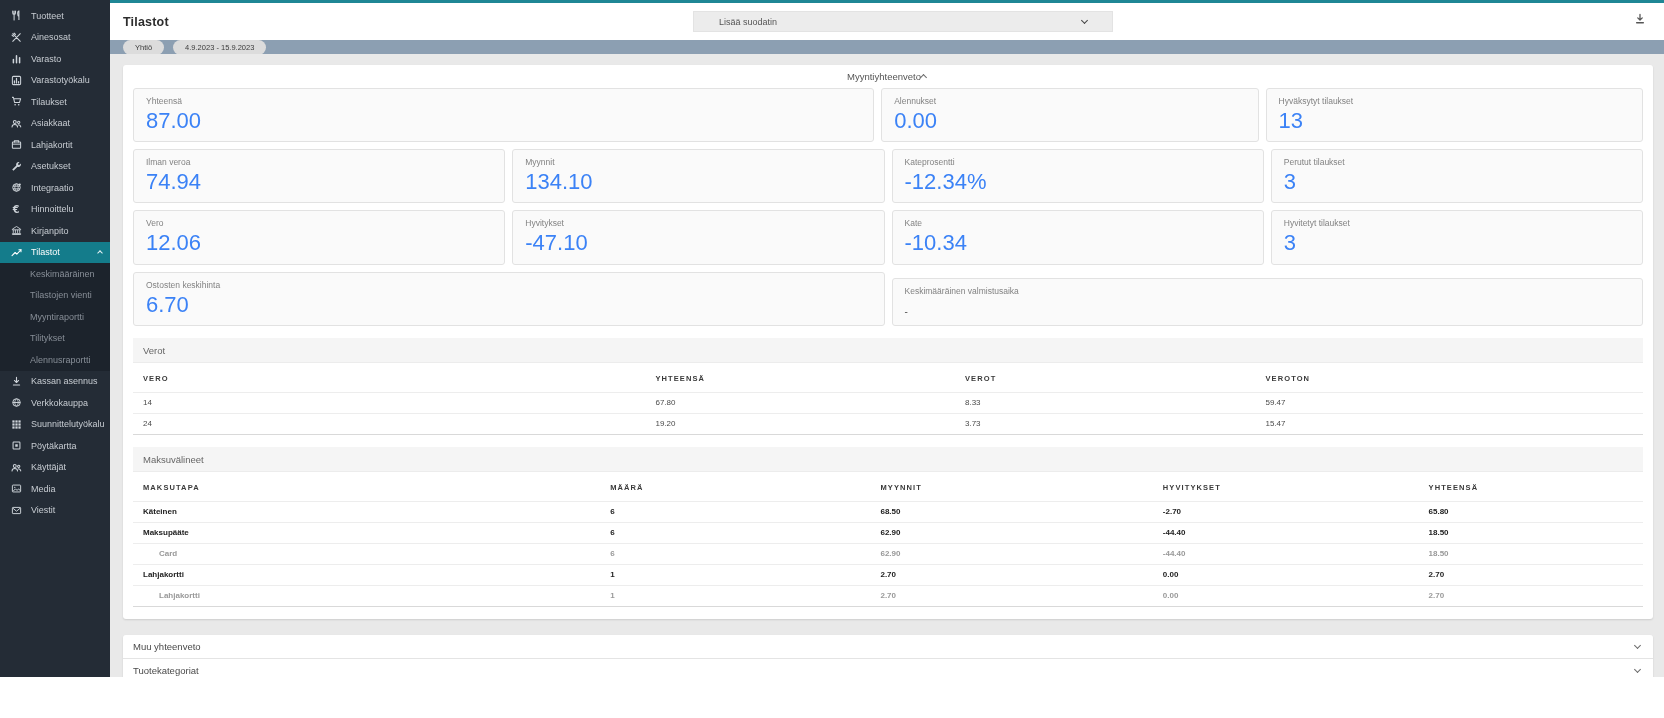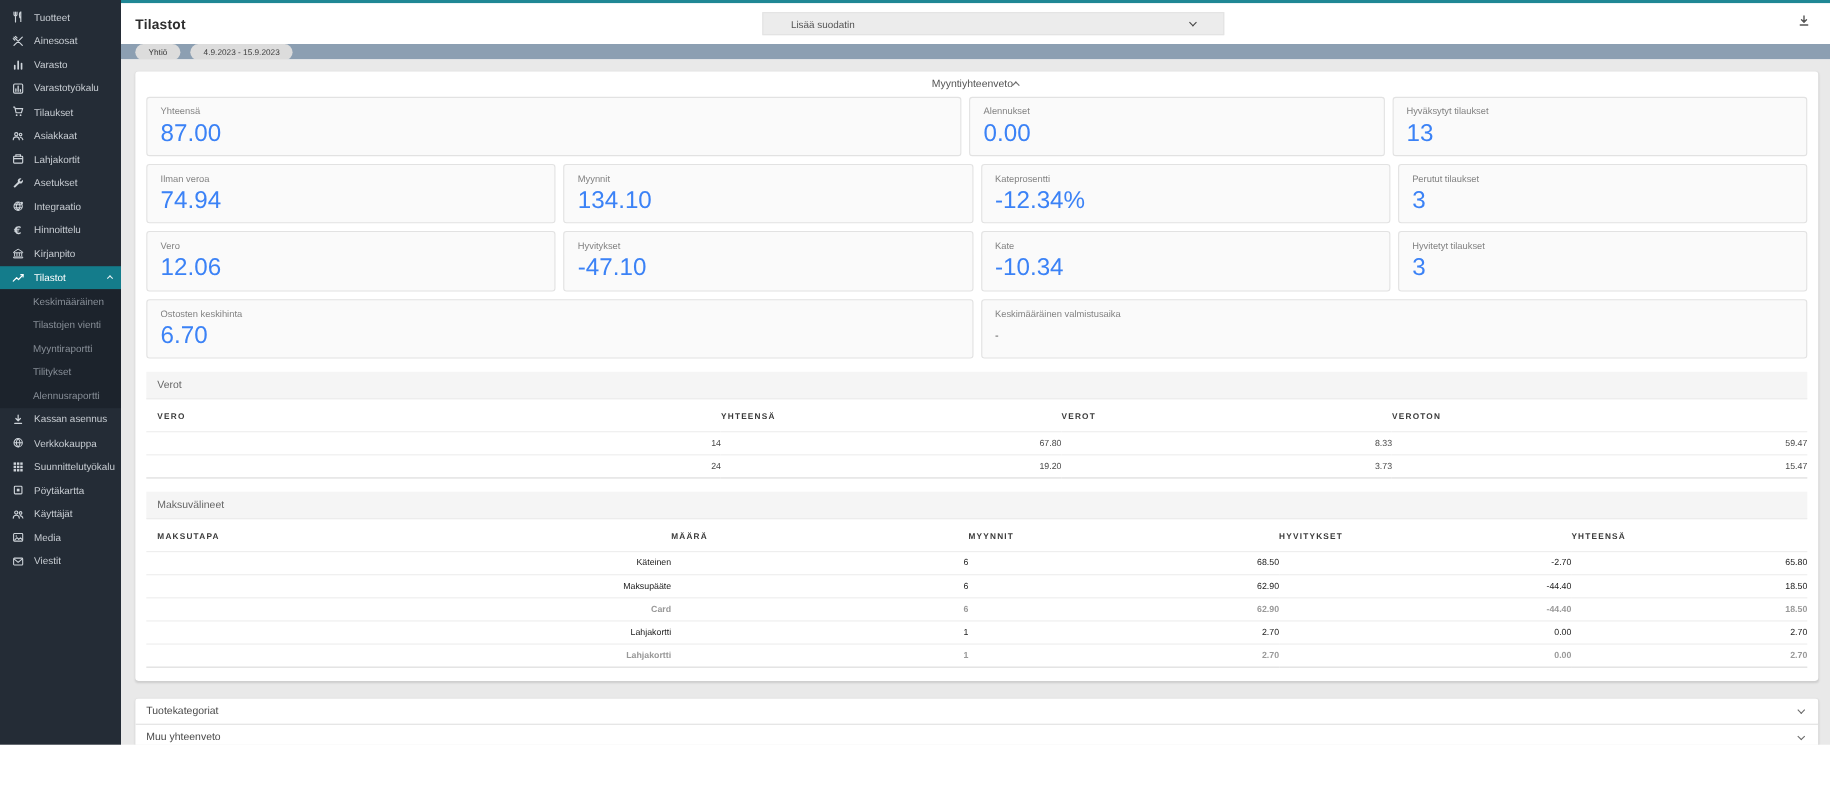--- a/index.html
+++ b/index.html
@@ -48,25 +48,25 @@
   .krow-c .card { flex:1; }
   .card { background:#fafafa; border:1px solid #e2e2e2; border-radius:3px; padding:7px 12px 8px; min-height:48px; }
   .k-label { font-size:8.5px; color:#828282; }
   .k-value { font-size:22px; color:#3b82f6; margin-top:3px; line-height:1.1; }
   .k-value.dash { font-size:10px; margin-top:10px; color:#555; }
 
   .subsec { margin-top:12px; }
   .subsec-title { background:#f5f5f5; border-bottom:1px solid #ececec; padding:7px 10px 6px; font-size:9.5px; color:#666; }
   table.tbl { width:100%; border-collapse:collapse; table-layout:fixed; border-bottom:1px solid #d9d9d9; }
   .tbl th { text-align:left; font-size:7.5px; font-weight:700; color:#3a3a3a; letter-spacing:1.1px; padding:11px 0 9px; }
-  .tbl td { font-size:8px; color:#4a4a4a; padding:5px 0 6px; border-top:1px solid #ededed;text-align:right; }
+  .tbl td { font-size:8px; color:#4a4a4a; padding:5px 0 6px; border-top:1px solid #ededed; }
   .tbl th:first-child, .tbl td:first-child { padding-left:10px; }
   .taxes col.c1 { width:34.6%; } .taxes col.c2 { width:20.5%; } .taxes col.c3 { width:19.9%; } .taxes col.c4 { width:25%; }
   .pay col.c1 { width:31.6%; } .pay col.c2 { width:17.9%; } .pay col.c3 { width:18.7%; } .pay col.c4 { width:17.6%; } .pay col.c5 { width:14.2%; }
-  .row-bold td { font-weight:400; color:#222; }
+  .row-bold td { font-weight:700; color:#222; }
   .row-sub td { color:#999;font-weight:bold; }
   .row-sub td:first-child { padding-left:26px; }
 
   
   .accordion { margin-top:16px; border-radius:3px; box-shadow:0 1px 2px rgba(0,0,0,.12); overflow:hidden; }
   .acc-bar { background:#fff; height:23.5px; display:flex; align-items:center; justify-content:space-between; padding:0 13px 0 10px; font-size:9.5px; color:#4a4a4a; border-top:1px solid #e4e4e4; cursor:pointer; }
   .acc-bar:first-child { border-top:none; }
 </style>
 </head>
 <body>
@@ -348,21 +348,21 @@
             </div>
             <div class="card">
               <div class="k-label">Kate</div>
               <div class="k-value">-10.34</div>
             </div>
             <div class="card">
               <div class="k-label">Hyvitetyt tilaukset</div>
               <div class="k-value">3</div>
             </div>
           </div>
-          <div class="krow krow-c" style="margin-bottom:0;">
+          <div class="krow krow-c" style="margin-bottom:0;align-items:flex-end;">
             <div class="card">
               <div class="k-label">Ostosten keskihinta</div>
               <div class="k-value">6.70</div>
             </div>
             <div class="card">
               <div class="k-label">Keskimääräinen valmistusaika</div>
               <div class="k-value dash">-</div>
             </div>
           </div>
         </div>
@@ -456,25 +456,25 @@
                 <td>0.00</td>
                 <td>2.70</td>
               </tr>
             </tbody>
           </table>
         </div>
       </section>
 
       <div class="accordion">
         <div class="acc-bar">
+          <span>Muu yhteenveto</span>
+          <span class="chev down"></span>
+        </div>
+        <div class="acc-bar">
           <span>Tuotekategoriat</span>
-          <span class="chev down"></span>
-        </div>
-        <div class="acc-bar">
-          <span>Muu yhteenveto</span>
           <span class="chev down"></span>
         </div>
         <div class="acc-bar">
           
           
         </div>
 
       </div>
 
     </div>

